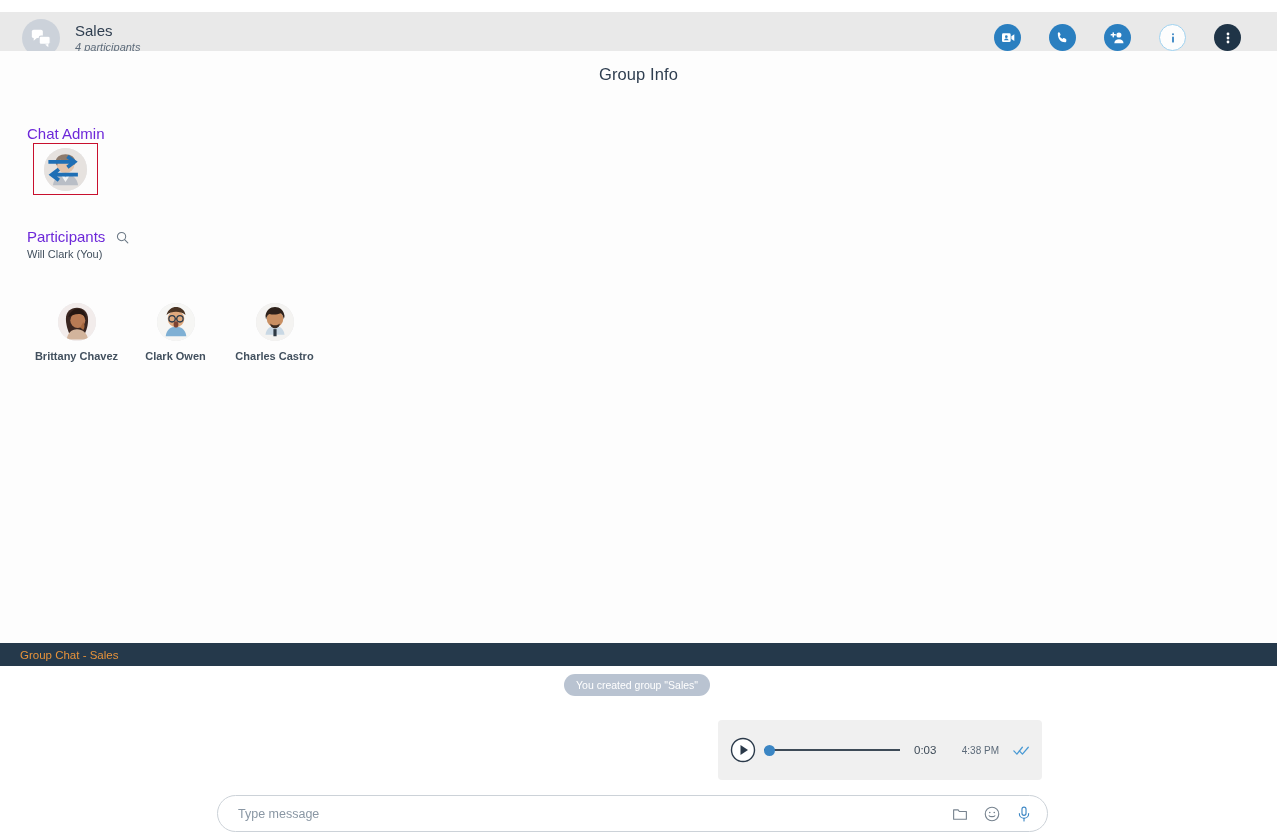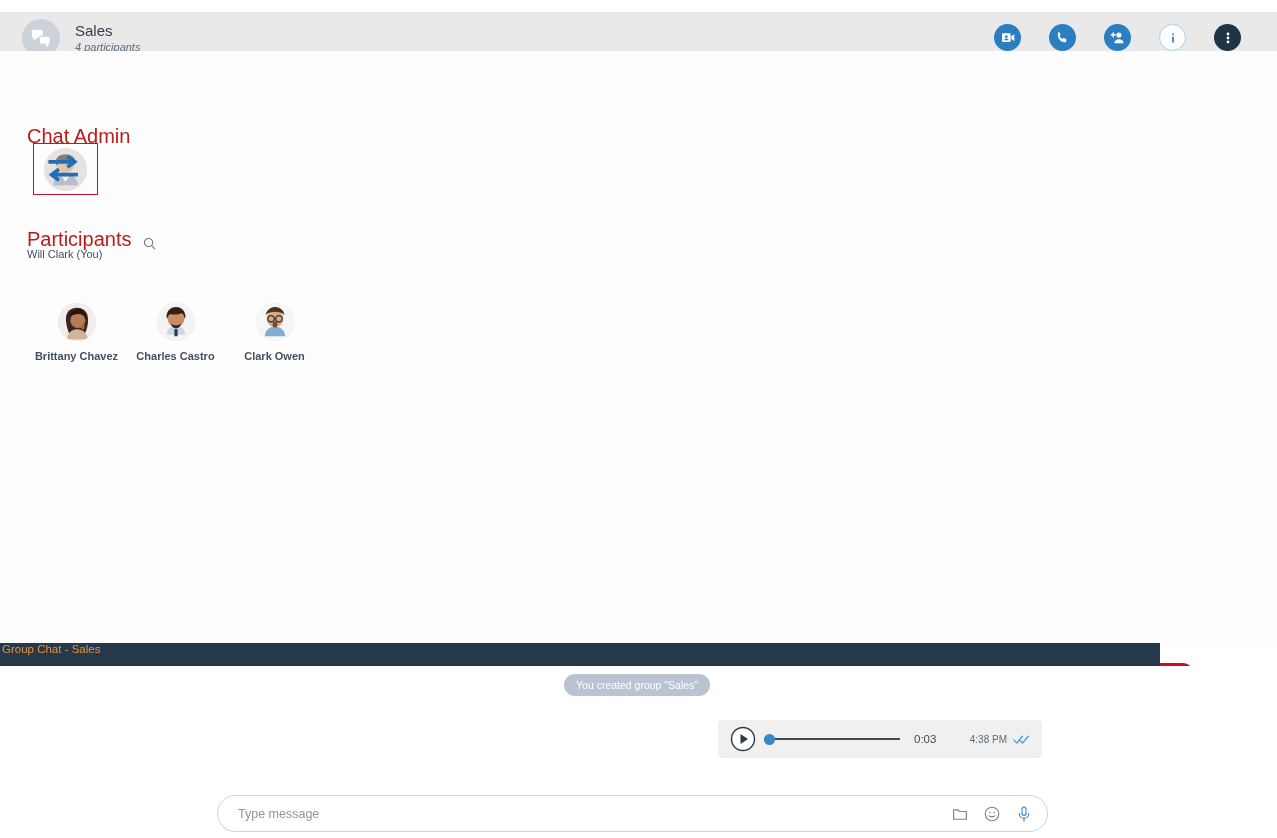--- a/index.html
+++ b/index.html
@@ -41,21 +41,21 @@
   .circ-dark { background: #1f3447; }
   .circ-white { background: #fdfdfd; border: 1.5px solid #9fd2f0; }
 
   
   .panel { position: absolute; top: 51px; left: 0; width: 1277px; height: 592px; background: #fdfdfd; }
   .panel-title {
     text-align: center; font-size: 16.5px; color: #2f3e50;
     padding-top: 14px; letter-spacing: .1px;
   }
   .section-head {
-    font-size: 20px; color: #b91c1c;
+    font-size: 15px; color: #6d28d9;
     position: absolute; left: 27px;
     display: flex; align-items: center; gap: 10px;
   }
   #admin-head { top: 74px; }
   #parts-head { top: 177px; align-items: flex-end; }
 
   .admin-box {
     position: absolute; left: 33px; top: 92px;
     width: 65px; height: 52px;
     border: 1.5px solid #c8102e;
@@ -88,47 +88,47 @@
     width: 143px; height: 23px; border-radius: 12px;
     background: #cf0a2c; color: #ffffff;
     font-size: 12.5px; border: none; cursor: pointer;
     display: flex; align-items: center; justify-content: center;
     font-family: "Liberation Sans", sans-serif;
   }
 
   
   .chatbar {
     position: absolute; top: 643px; left: 0;
-    width: 1160px; height: 23px;
+    width: 1277px; height: 23px;
     background: #25394b;
-    display: flex; align-items: flex-start;
-    padding-left: 2px;
+    display: flex; align-items: center;
+    padding-left: 20px;
   }
   .chatbar-label { color: #e8933a; font-size: 11.5px; }
 
   
   .chat-area { position: absolute; top: 666px; left: 0; width: 1277px; height: 172px; background: #ffffff; }
   .sys-badge {
     position: absolute; left: 564px; top: 8px;
     background: #b9c3d1; color: #ffffff;
     font-size: 10.5px; padding: 5px 12px; border-radius: 11px;
     white-space: nowrap;
   }
   .audio-bubble {
     position: absolute; left: 718px; top: 54px;
-    width: 324px; height: 38px;
+    width: 324px; height: 60px;
     background: #f0f0f0; border-radius: 4px;
     display: flex; align-items: center; padding: 0 12px;
   }
   .play-btn { width: 26px; height: 26px; cursor: pointer; flex: 0 0 auto; }
   .seek { position: relative; flex: 0 0 auto; width: 136px; height: 14px; margin-left: 8px; cursor: pointer; }
   .seek-track { position: absolute; top: 6px; left: 0; width: 136px; height: 1.5px; background: #3d4a57; }
   .seek-knob { position: absolute; top: 1.5px; left: 0; width: 11px; height: 11px; border-radius: 50%; background: #3b86c4; }
   .audio-dur { font-size: 11.5px; color: #3d4a57; margin-left: 14px; }
-  .audio-meta { margin-left: auto; display: flex; align-items: center; gap: 6px; }
+  .audio-meta { margin-left: auto; display: flex; align-items: center; gap: 14px; }
   .audio-time { font-size: 10px; color: #5d6b7a; }
 
   
   .input-wrap {
     position: absolute; left: 217px; top: 795px;
     width: 831px; height: 37px;
     border: 1px solid #ccd2d8; border-radius: 19px;
     background: #ffffff; display: flex; align-items: center;
     padding: 0 14px 0 18px;
   }
@@ -199,20 +199,21 @@
           <circle cx="12" cy="12" r="2.1" fill="#ffffff"></circle>
           <circle cx="12" cy="18" r="2.1" fill="#ffffff"></circle>
         </svg>
       </div>
 
     </div>
   </div>
 
   <div class="panel">
 
+    <div class="panel-title">Group Info</div>
 
     <div class="section-head" id="admin-head">
       <span>Chat Admin</span>
     </div>
 
     <div class="admin-box">
       <div class="avatar">
         <svg viewBox="0 0 48 48">
           <rect width="48" height="48" fill="#e6e2df"></rect>
           <circle cx="24" cy="18" r="10" fill="#e2c3ab"></circle>
@@ -245,52 +246,52 @@
           <svg viewBox="0 0 48 48">
             <rect width="48" height="48" fill="#f2eceb"></rect>
             <path d="M10 20c0-9 6-14 14-14s14 5 14 15c0 10-4 17-4 17H14s-4-8-4-18z" fill="#3a2620"></path>
             <circle cx="25" cy="22" r="9.5" fill="#b87b54"></circle>
             <path d="M24 33c-7 0-12 5-13 13h27c-1-8-7-13-14-13z" fill="#d2b49c"></path>
             <path d="M13 18c2-8 9-12 15-10 5 2 8 7 7 13-1-5-5-7-9-7-5 0-9 2-13 4z" fill="#241712"></path>
             <path d="M32 24c2 3 2 7 0 10l-4-3z" fill="#a8693f"></path>
           </svg>
         </div>
         <div class="part-name">Brittany Chavez</div>
-      </div>
-
-      <div class="part-cell">
-        <div class="avatar">
-          <svg viewBox="0 0 48 48">
-            <rect width="48" height="48" fill="#f4f3f1"></rect>
-            <path d="M12 40c1-8 6-11 12-11s11 3 12 11z" fill="#c9d8e4"></path>
-            <circle cx="24" cy="20" r="10.5" fill="#c98f62"></circle>
-            <path d="M12 16c1-7 6-11 12-11s11 4 12 11c0 2-1 4-1 4s-1-6-4-7c-4 2-10 2-14 1-2 1-4 4-4 6s-1-2-1-4z" fill="#2e211a"></path>
-            <path d="M18 26c2 3 10 3 12 0 0 4-3 6-6 6s-6-2-6-6z" fill="#3a2a20"></path>
-            <rect x="22" y="33" width="4" height="9" fill="#2f3a44"></rect>
-          </svg>
-        </div>
-        <div class="part-name">Charles Castro</div>
       </div>
 
       <div class="part-cell">
         <div class="avatar">
           <svg viewBox="0 0 48 48">
             <rect width="48" height="48" fill="#f6f6f4"></rect>
             <path d="M11 42c1-8 6-12 13-12s12 4 13 12z" fill="#7fb0d4"></path>
             <circle cx="24" cy="20" r="10.5" fill="#dfa97d"></circle>
             <path d="M12 15c2-7 7-10 12-10s11 3 12 10c-3-3-8-4-12-4s-9 1-12 4z" fill="#4a3424"></path>
             <circle cx="19" cy="20" r="4" fill="none" stroke="#2b3a4a" stroke-width="1.6"></circle>
             <circle cx="29" cy="20" r="4" fill="none" stroke="#2b3a4a" stroke-width="1.6"></circle>
             <line x1="23" y1="20" x2="25" y2="20" stroke="#2b3a4a" stroke-width="1.6"></line>
             <ellipse cx="24" cy="27" rx="3" ry="4" fill="#7d4433"></ellipse>
           </svg>
         </div>
         <div class="part-name">Clark Owen</div>
       </div>
 
+      <div class="part-cell">
+        <div class="avatar">
+          <svg viewBox="0 0 48 48">
+            <rect width="48" height="48" fill="#f4f3f1"></rect>
+            <path d="M12 40c1-8 6-11 12-11s11 3 12 11z" fill="#c9d8e4"></path>
+            <circle cx="24" cy="20" r="10.5" fill="#c98f62"></circle>
+            <path d="M12 16c1-7 6-11 12-11s11 4 12 11c0 2-1 4-1 4s-1-6-4-7c-4 2-10 2-14 1-2 1-4 4-4 6s-1-2-1-4z" fill="#2e211a"></path>
+            <path d="M18 26c2 3 10 3 12 0 0 4-3 6-6 6s-6-2-6-6z" fill="#3a2a20"></path>
+            <rect x="22" y="33" width="4" height="9" fill="#2f3a44"></rect>
+          </svg>
+        </div>
+        <div class="part-name">Charles Castro</div>
+      </div>
+
     </div>
 
     <button class="cancel-btn">Cancel</button>
   </div>
 
   <div class="chatbar">
     <span class="chatbar-label">Group Chat - Sales</span>
   </div>
 
   <div class="chat-area">

